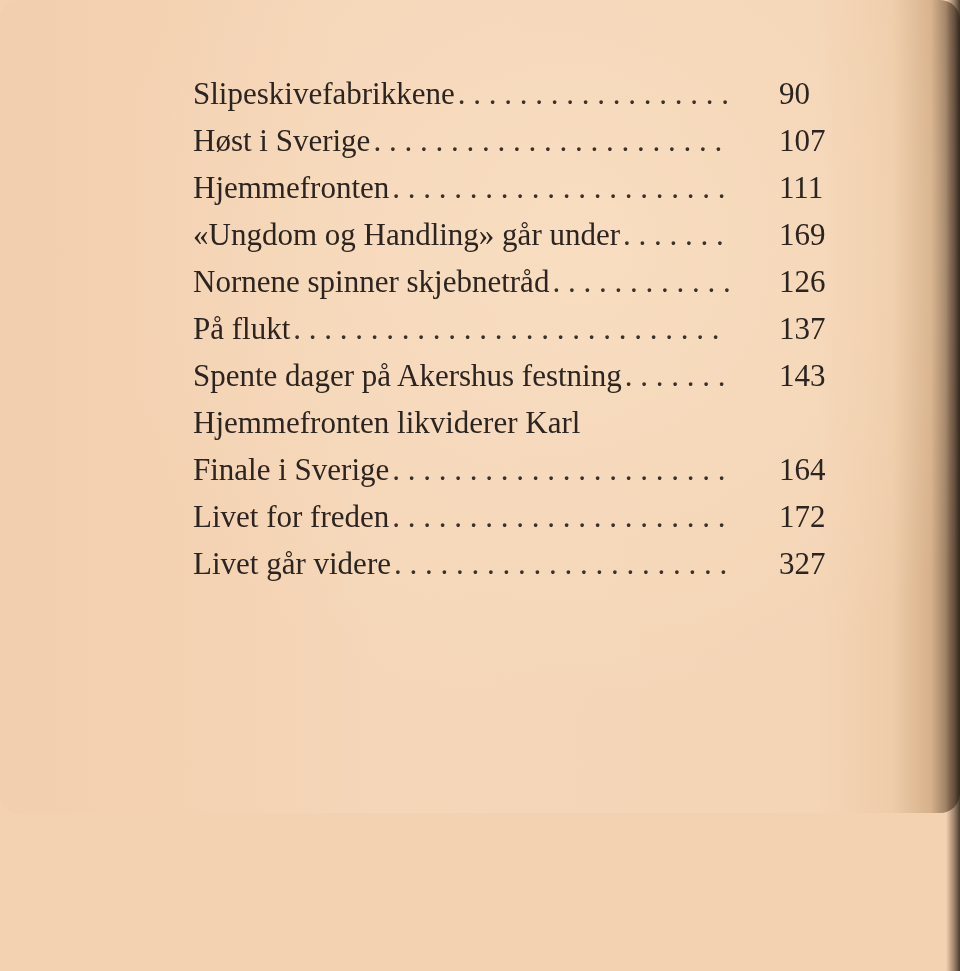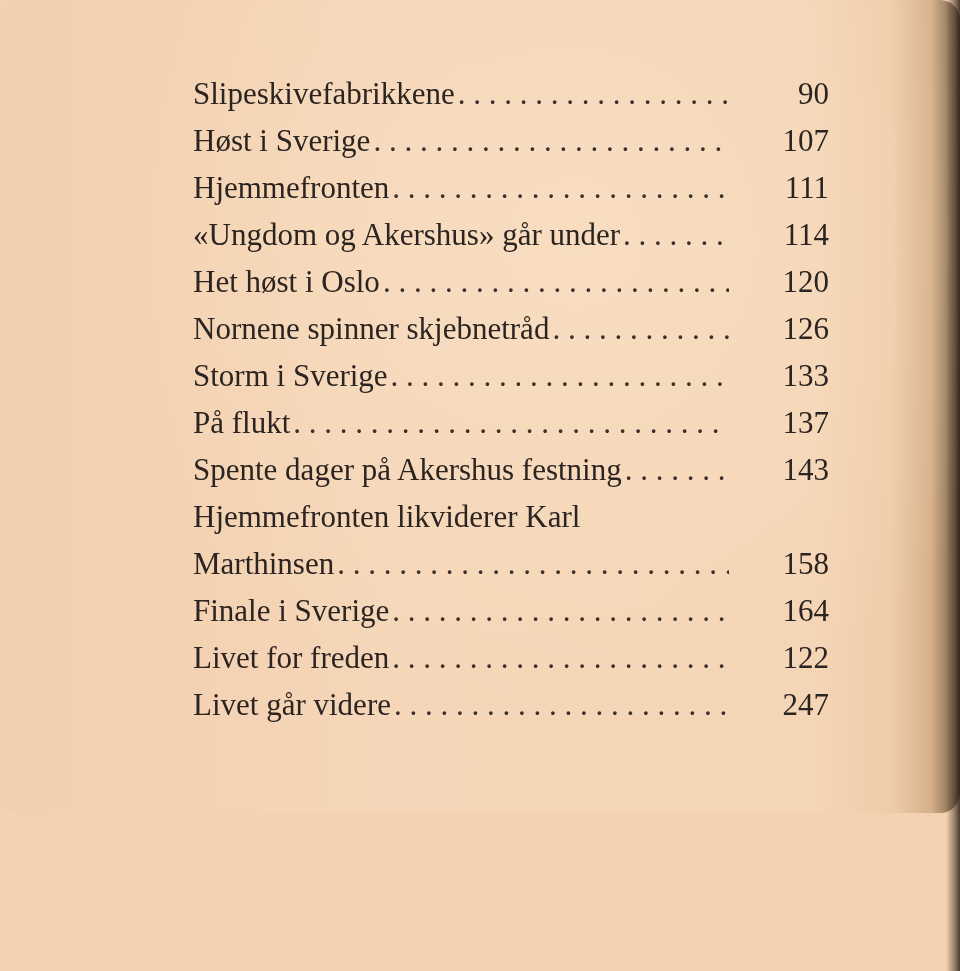--- a/index.html
+++ b/index.html
@@ -57,21 +57,21 @@
       color: #3a312b;
     }
     .toc-leader::before {
       content: ". . . . . . . . . . . . . . . . . . . . . . . . . . . . . . . . . . . . . . . . . . . . . . . . . . . .";
       letter-spacing: 0;
       word-spacing: 0;
     }
     .toc-page {
       flex: 0 0 auto;
       min-width: 50px;
-      text-align: right;
+      text-align: left;
       margin-left: 10px;
     }
     .toc-row.no-leader .toc-leader::before { content: ""; }
   </style>
 </head>
 <body>
 
 <div class="page">
   <div class="toc">
     <div class="toc-row">
@@ -83,69 +83,54 @@
       <span class="toc-title">Høst i Sverige</span>
       <span class="toc-leader"></span>
       <span class="toc-page">107</span>
     </div>
     <div class="toc-row">
       <span class="toc-title">Hjemmefronten</span>
       <span class="toc-leader"></span>
       <span class="toc-page">111</span>
     </div>
     <div class="toc-row">
-      <span class="toc-title">«Ungdom og Akershus» går under</span>
+      <span class="toc-title">«Ungdom og Handling» går under</span>
       <span class="toc-leader"></span>
-      <span class="toc-page">114</span>
-    </div>
-    <div class="toc-row">
-      <span class="toc-title">Het høst i Oslo</span>
-      <span class="toc-leader"></span>
-      <span class="toc-page">120</span>
+      <span class="toc-page">169</span>
     </div>
     <div class="toc-row">
       <span class="toc-title">Nornene spinner skjebnetråd</span>
       <span class="toc-leader"></span>
       <span class="toc-page">126</span>
-    </div>
-    <div class="toc-row">
-      <span class="toc-title">Storm i Sverige</span>
-      <span class="toc-leader"></span>
-      <span class="toc-page">133</span>
     </div>
     <div class="toc-row">
       <span class="toc-title">På flukt</span>
       <span class="toc-leader"></span>
       <span class="toc-page">137</span>
     </div>
     <div class="toc-row">
       <span class="toc-title">Spente dager på Akershus festning</span>
       <span class="toc-leader"></span>
       <span class="toc-page">143</span>
     </div>
     <div class="toc-row no-leader">
       <span class="toc-title">Hjemmefronten likviderer Karl</span>
       <span class="toc-leader"></span>
       <span class="toc-page"></span>
     </div>
     <div class="toc-row">
-      <span class="toc-title">Marthinsen</span>
-      <span class="toc-leader"></span>
-      <span class="toc-page">158</span>
-    </div>
-    <div class="toc-row">
       <span class="toc-title">Finale i Sverige</span>
       <span class="toc-leader"></span>
       <span class="toc-page">164</span>
     </div>
     <div class="toc-row">
       <span class="toc-title">Livet for freden</span>
       <span class="toc-leader"></span>
-      <span class="toc-page">122</span>
+      <span class="toc-page">172</span>
     </div>
     <div class="toc-row">
       <span class="toc-title">Livet går videre</span>
       <span class="toc-leader"></span>
-      <span class="toc-page">247</span>
+      <span class="toc-page">327</span>
     </div>
   </div>
   <div class="gutter-shadow"></div>
 </div>
 
 </body></html>

